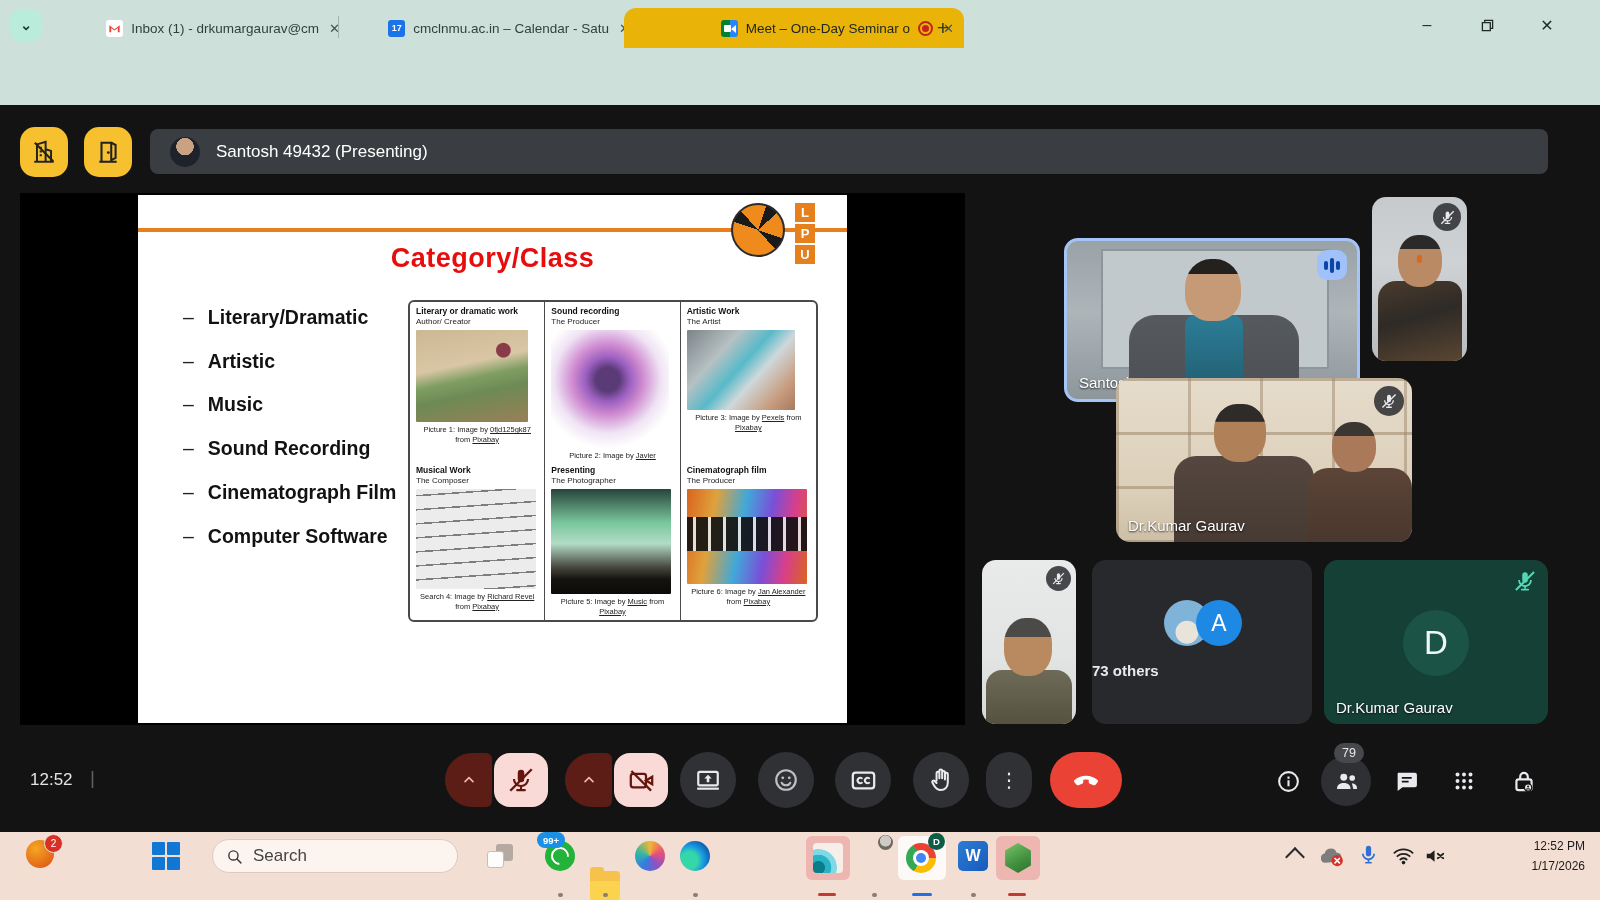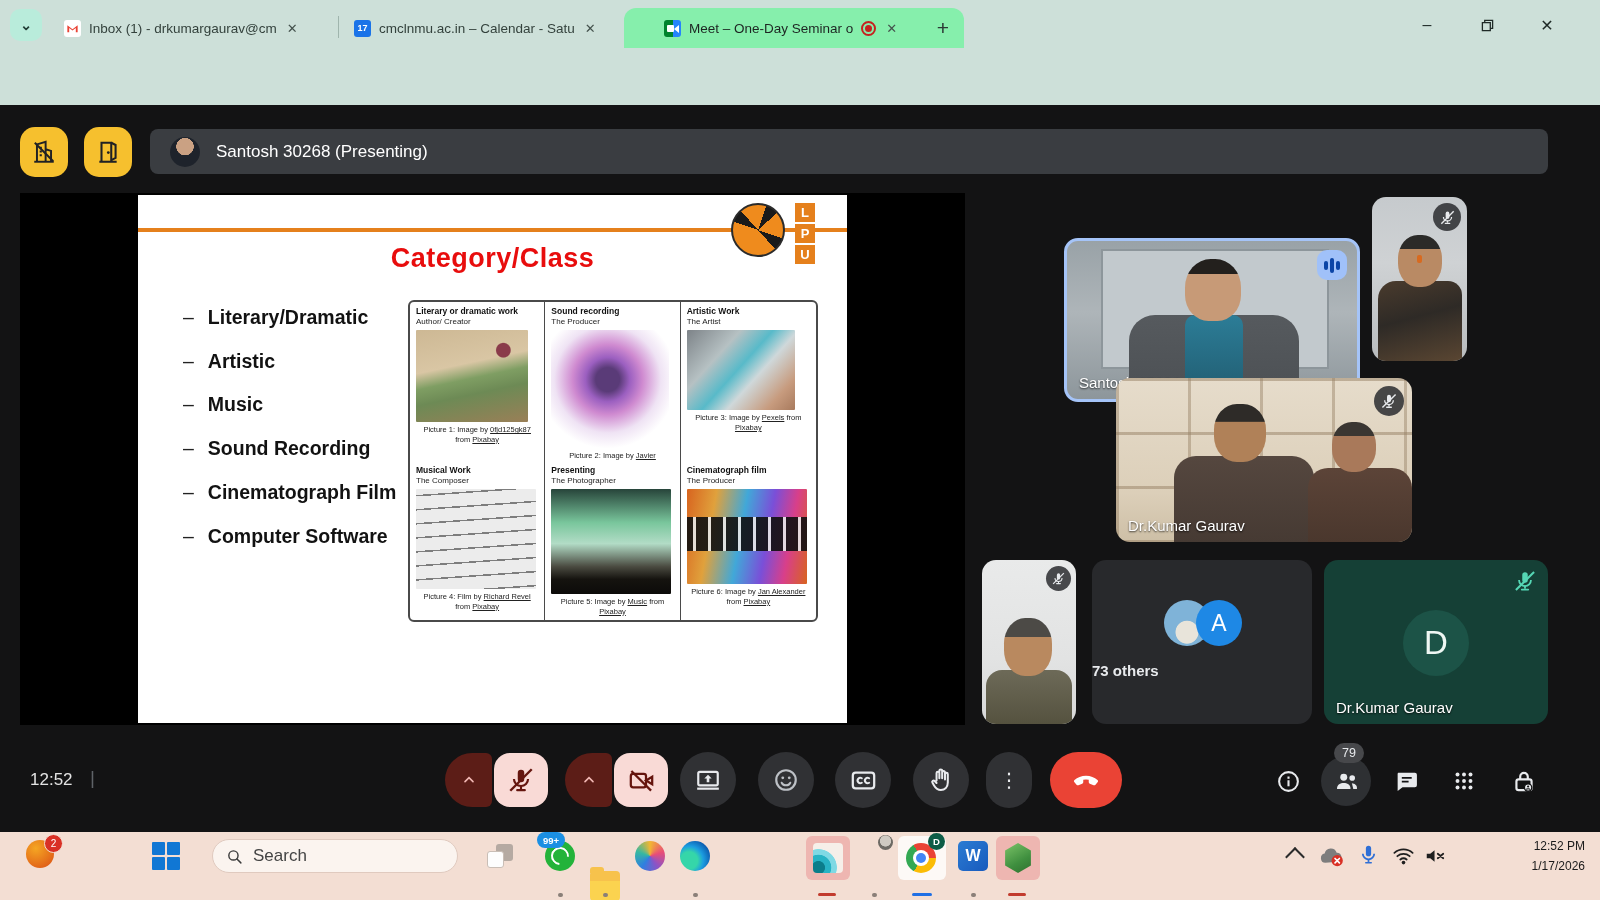--- a/index.html
+++ b/index.html
@@ -6,23 +6,23 @@
   body{width:1600px;height:900px;overflow:hidden;background:#131314;
        font-family:"Liberation Sans",sans-serif;position:relative;}
   .ab{position:absolute;}
   svg{display:block;}
 
   
   #tabstrip{left:0;top:0;width:1600px;height:48px;background:#cde0d9;}
   #toolbar{left:0;top:48px;width:1600px;height:57px;background:#cde0d9;}
   .tabsearch{left:10px;top:9px;width:32px;height:32px;border-radius:10px;background:#b9ecdb;
              display:flex;align-items:center;justify-content:center;color:#1f3a33;font-size:14px;font-weight:bold;}
-  .tab{top:8px;height:40px;display:flex;align-items:center;gap:8px;padding:0 10px;color:#33413c;font-size:13.5px;}
+  .tab{top:8px;height:40px;display:flex;align-items:center;gap:8px;padding:0 10px;color:#33413c;font-size:13.5px;justify-content:flex-end;}
   .tab .title{white-space:nowrap;overflow:hidden;max-width:200px;}
-  .tab-active{background:#86efac;border-radius:12px 12px 0 0;color:#1d2522;padding-left:40px;}
+  .tab-active{background:#eab308;border-radius:12px 12px 0 0;color:#1d2522;padding-left:40px;}
   .tabclose{font-size:13px;color:#44524d;margin-left:2px;}
   .tabsep{top:16px;width:1px;height:22px;background:#9fb5ad;}
   .favicon{width:17px;height:17px;flex:0 0 auto;}
   .gmailbg{background:#fff;border-radius:3px;display:flex;align-items:center;justify-content:center;}
   .calbg{background:#1a73e8;border-radius:3px;color:#fff;display:flex;align-items:center;justify-content:center;
          font-size:9px;font-weight:bold;}
   .meetfav{border-radius:3px;background:linear-gradient(90deg,#00832d 0 55%,#2684fc 55% 100%);position:relative;}
   .meetfav:before{content:"";position:absolute;left:3px;top:5px;width:7px;height:7px;background:#fff;border-radius:1px;}
   .meetfav:after{content:"";position:absolute;right:2px;top:5px;width:0;height:0;
                  border-right:5px solid #fff;border-top:4px solid transparent;border-bottom:4px solid transparent;}
@@ -441,21 +441,21 @@
       </svg>
   </div>
   <div class="ab ybtn" style="left:84px;top:22px;">
     <svg width="26" height="26" viewBox="0 0 24 24" style="color:#202124">
         <use href="#i-door"></use>
       </svg>
   </div>
 
   <div id="banner" class="ab">
     <span class="bavatar"></span>
-    <span id="bannertext">Santosh 30268 (Presenting)</span>
+    <span id="bannertext">Santosh 49432 (Presenting)</span>
   </div>
 
   <div id="stage" class="ab">
     <div id="slide" class="ab">
       <div class="ab srule"></div>
       <div class="ab slogo"></div>
       <div class="ab lpu" style="top:8px;">L</div>
       <div class="ab lpu" style="top:29px;">P</div>
       <div class="ab lpu" style="top:50px;">U</div>
 
@@ -502,21 +502,21 @@
         <div class="cell lastcol">
           <div class="chead">Artistic Work</div>
           <div class="csub">The Artist</div>
           <div class="cimg ph3"></div>
           <div class="ccap"><span>Picture 3: Image by </span><u>Pexels</u><span> from </span><u>Pixabay</u></div>
         </div>
         <div class="cell">
           <div class="chead">Musical Work</div>
           <div class="csub">The Composer</div>
           <div class="cimg ph4"></div>
-          <div class="ccap"><span>Picture 4: Film by </span><u>Richard Revel</u><span> from </span><u>Pixabay</u></div>
+          <div class="ccap"><span>Search 4: Image by </span><u>Richard Revel</u><span> from </span><u>Pixabay</u></div>
         </div>
         <div class="cell">
           <div class="chead">Presenting</div>
           <div class="csub">The Photographer</div>
           <div class="cimg ph5"></div>
           <div class="ccap"><span>Picture 5: Image by </span><u>Music</u><span> from </span><u>Pixabay</u></div>
         </div>
         <div class="cell lastcol">
           <div class="chead">Cinematograph film</div>
           <div class="csub">The Producer</div>

